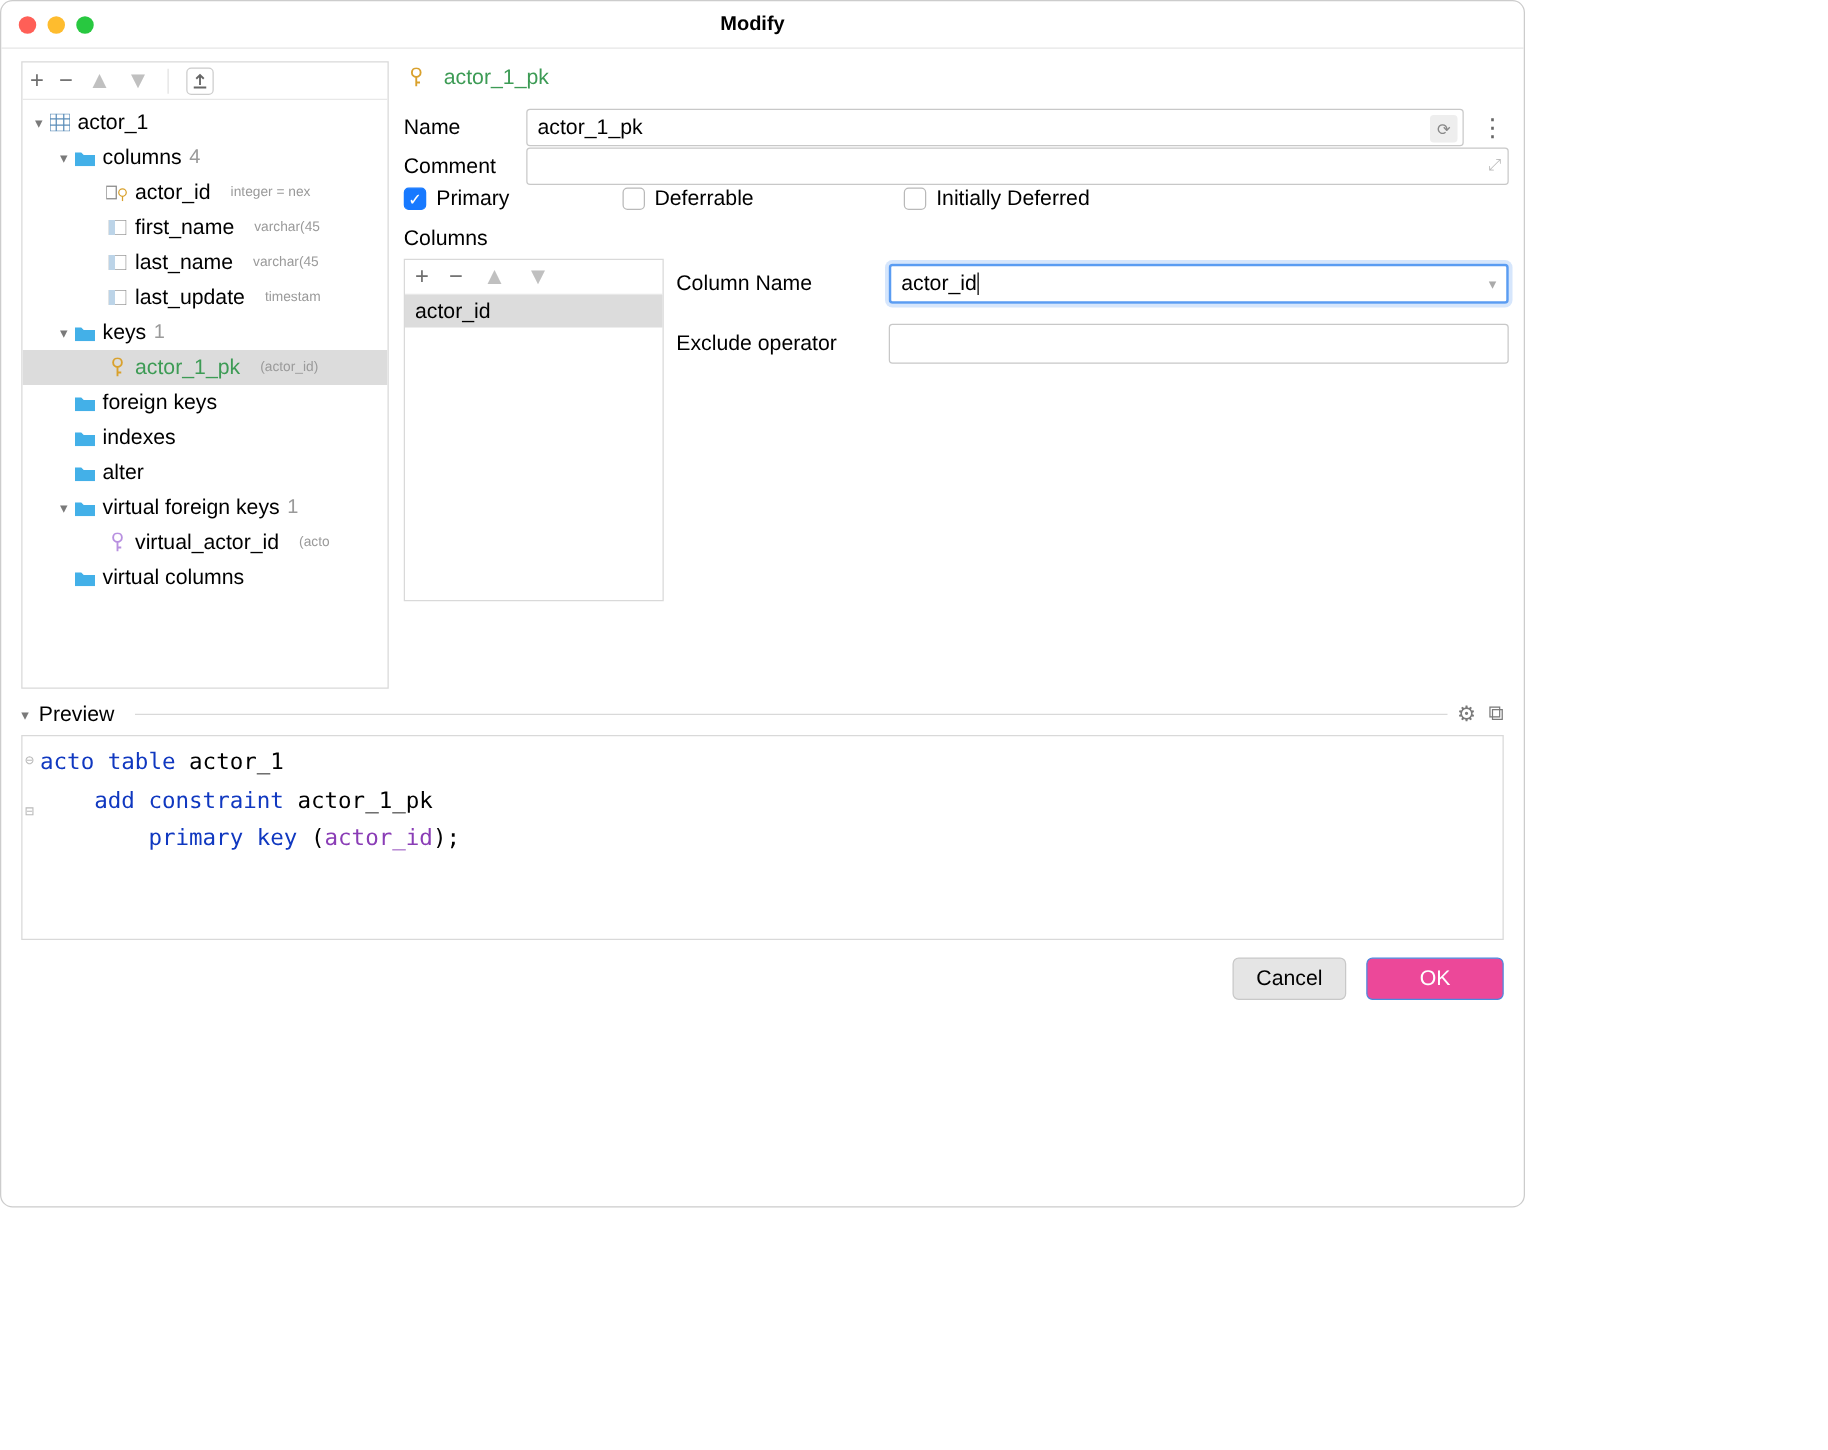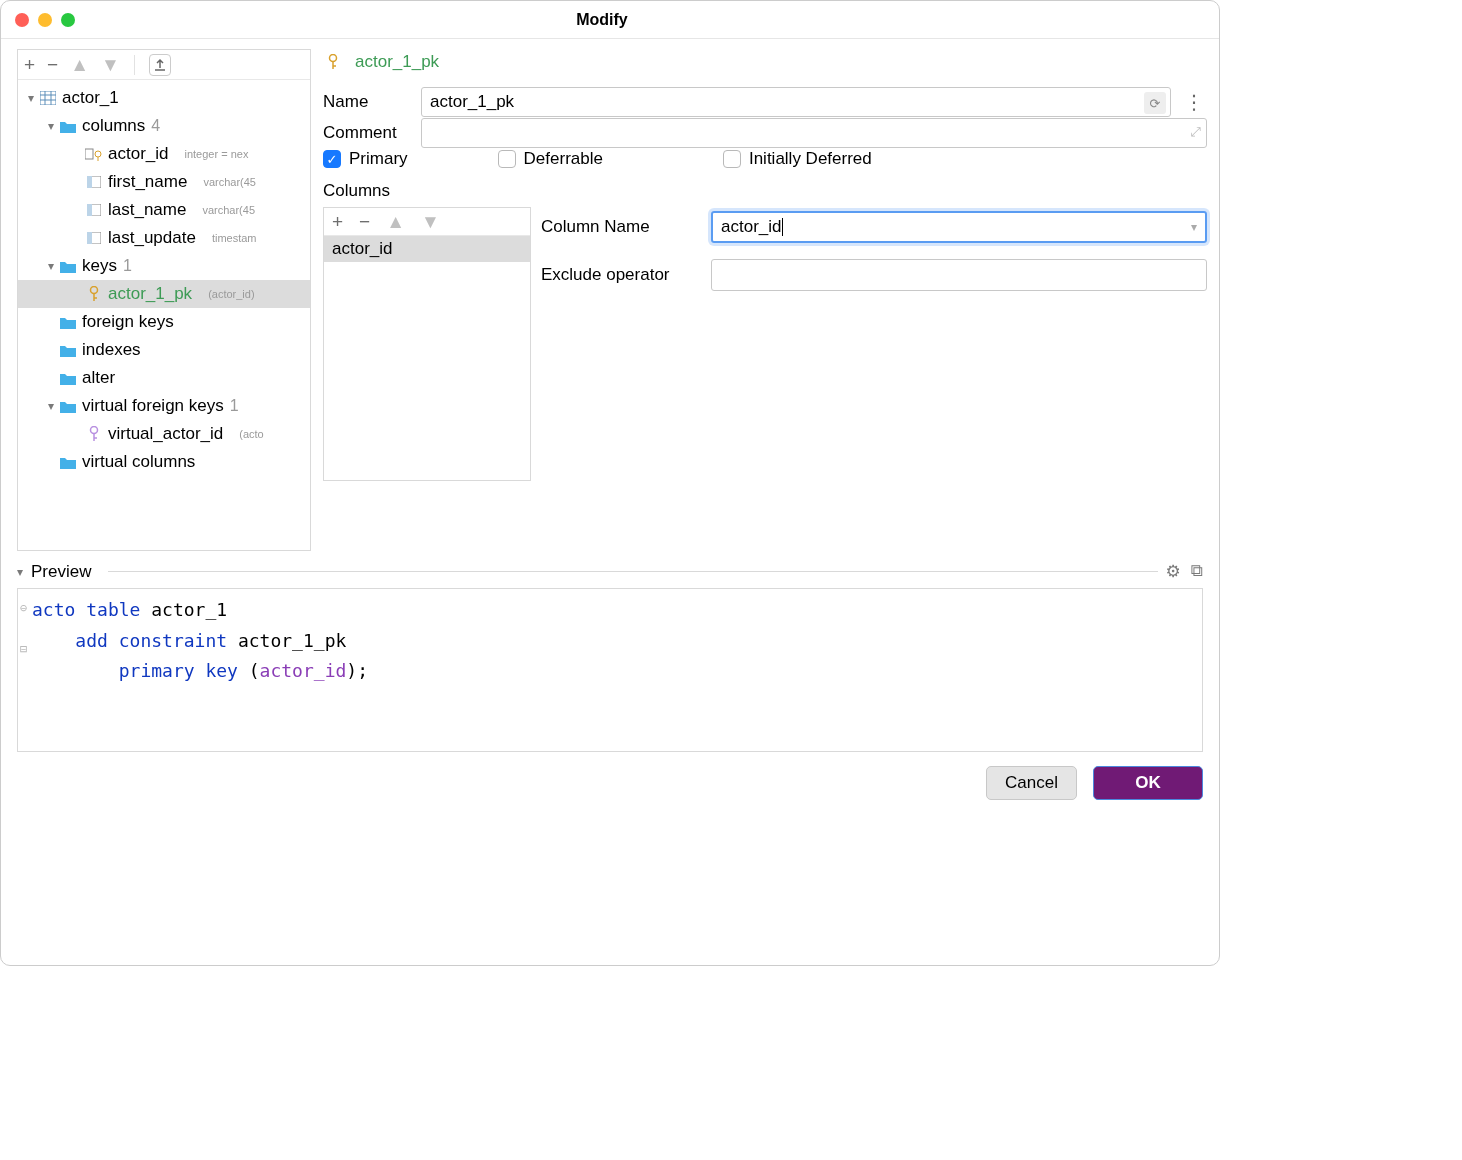--- a/index.html
+++ b/index.html
@@ -60,21 +60,21 @@
 .ph-label { font-size: 17px; }
 .ph-line { flex: 1; height: 1px; background: #d9d9d9; margin-left: 8px; }
 .ph-icons { display: flex; gap: 10px; color: #7a7a7a; }
 .preview-box { border: 1px solid #d9d9d9; height: 164px; margin-top: 6px; padding: 6px 6px 6px 2px; font-family: ui-monospace, Menlo, monospace; font-size: 18px; line-height: 1.7; white-space: pre; overflow: hidden; display: flex; }
 .gutter { width: 10px; color: #bbb; font-size: 12px; padding-top: 3px; }
 .sql { flex: 1; padding-left: 2px; }
 .kw { color: #1038c0; }
 .ident { color: #8a3db6; }
 .footer { display: flex; justify-content: flex-end; gap: 16px; padding: 14px 16px; }
 .btn { height: 34px; min-width: 86px; border-radius: 5px; border: 1px solid #c8c8c8; background: #e5e5e5; font-size: 17px; display: flex; align-items: center; justify-content: center; padding: 0 18px; }
-.btn.primary { background: #701a75; color: #fff; border-color: #4b88de; min-width: 110px; font-weight: bold; }
+.btn.primary { background: #ec4899; color: #fff; border-color: #4b88de; min-width: 110px; }
 </style>
 </head>
 <body>
 
 <div class="titlebar">
   <div class="traffic">
     <span class="t-red"></span>
     <span class="t-yel"></span>
     <span class="t-grn"></span>
   </div>

